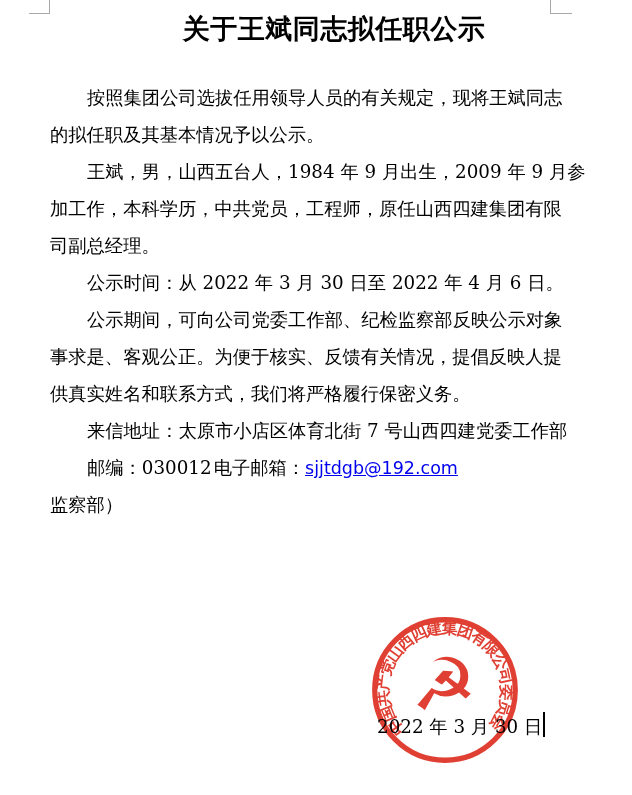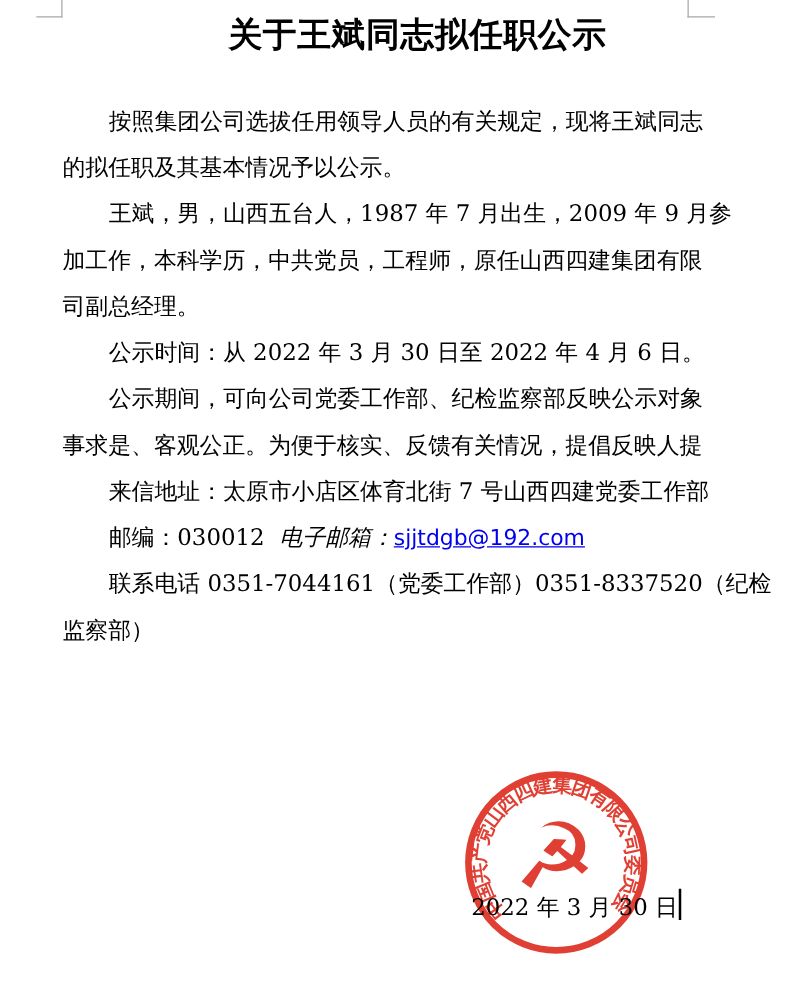--- a/index.html
+++ b/index.html
@@ -19,21 +19,21 @@
   .body-text{
     position:absolute;left:50px;top:79px;width:514px;
     font-size:18.3px;line-height:37px;
   }
   .line{white-space:nowrap;height:37px;}
   .indent{padding-left:37px;}
   .email{
     color:#0000ee;text-decoration:underline;cursor:pointer;
     font-family:"DejaVu Sans","Liberation Sans",sans-serif;font-size:17.5px;
   }
-  .email-label{margin-left:12px;font-style:italic;}
+  .email-label{margin-left:2px;}
   .date-line{
     position:absolute;left:377px;top:708px;
     font-size:18.3px;line-height:37px;white-space:nowrap;z-index:2;
   }
   .caret{
     display:inline-block;width:2px;height:25px;background:#000;
     vertical-align:-4px;margin-left:1px;
   }
   .stamp{
     position:absolute;left:368px;top:613px;width:154px;height:154px;
@@ -56,36 +56,36 @@
 <div class="crop" style="left:29px;top:13px;width:21px;height:1px;"></div>
 <div class="crop" style="left:550px;top:0;width:1px;height:14px;"></div>
 <div class="crop" style="left:550px;top:13px;width:22px;height:1px;"></div>
 
 <div class="doc-title">关于王斌同志拟任职公示</div>
 
 <div class="body-text">
   <div class="line indent">按照集团公司选拔任用领导人员的有关规定，现将王斌同志</div>
   <div class="line">的拟任职及其基本情况予以公示。</div>
 
-  <div class="line indent">王斌，男，山西五台人，1987 年 7 月出生，2009 年 9 月参</div>
+  <div class="line indent">王斌，男，山西五台人，1984 年 9 月出生，2009 年 9 月参</div>
   <div class="line">加工作，本科学历，中共党员，工程师，原任山西四建集团有限</div>
   <div class="line">司副总经理。</div>
 
   <div class="line indent">公示时间：从 2022 年 3 月 30 日至 2022 年 4 月 6 日。</div>
 
   <div class="line indent">公示期间，可向公司党委工作部、纪检监察部反映公示对象</div>
   <div class="line">事求是、客观公正。为便于核实、反馈有关情况，提倡反映人提</div>
+  <div class="line">供真实姓名和联系方式，我们将严格履行保密义务。</div>
 
   <div class="line indent">来信地址：太原市小店区体育北街 7 号山西四建党委工作部</div>
 
   <div class="line indent">
     <span>邮编：030012</span><span class="email-label">电子邮箱：</span><a class="email">sjjtdgb@192.com</a>
   </div>
 
-  <div class="line indent">联系电话 0351-7044161（党委工作部）0351-8337520（纪检</div>
   <div class="line">监察部）</div>
 </div>
 
 <div class="date-line"><span>2022 年 3 月 30 日</span><span class="caret"></span></div>
 
 <div class="stamp">
   <svg width="154" height="154" viewBox="-80 -80 160 160" xmlns="http://www.w3.org/2000/svg">
     <circle r="73" fill="none" stroke="#dd2b1c" stroke-width="5.5"></circle>
     <path id="seal-arc" d="M -41.7,41.7 A 59,59 0 1 1 41.7,41.7" fill="none"></path>
     <text class="ring-text">

